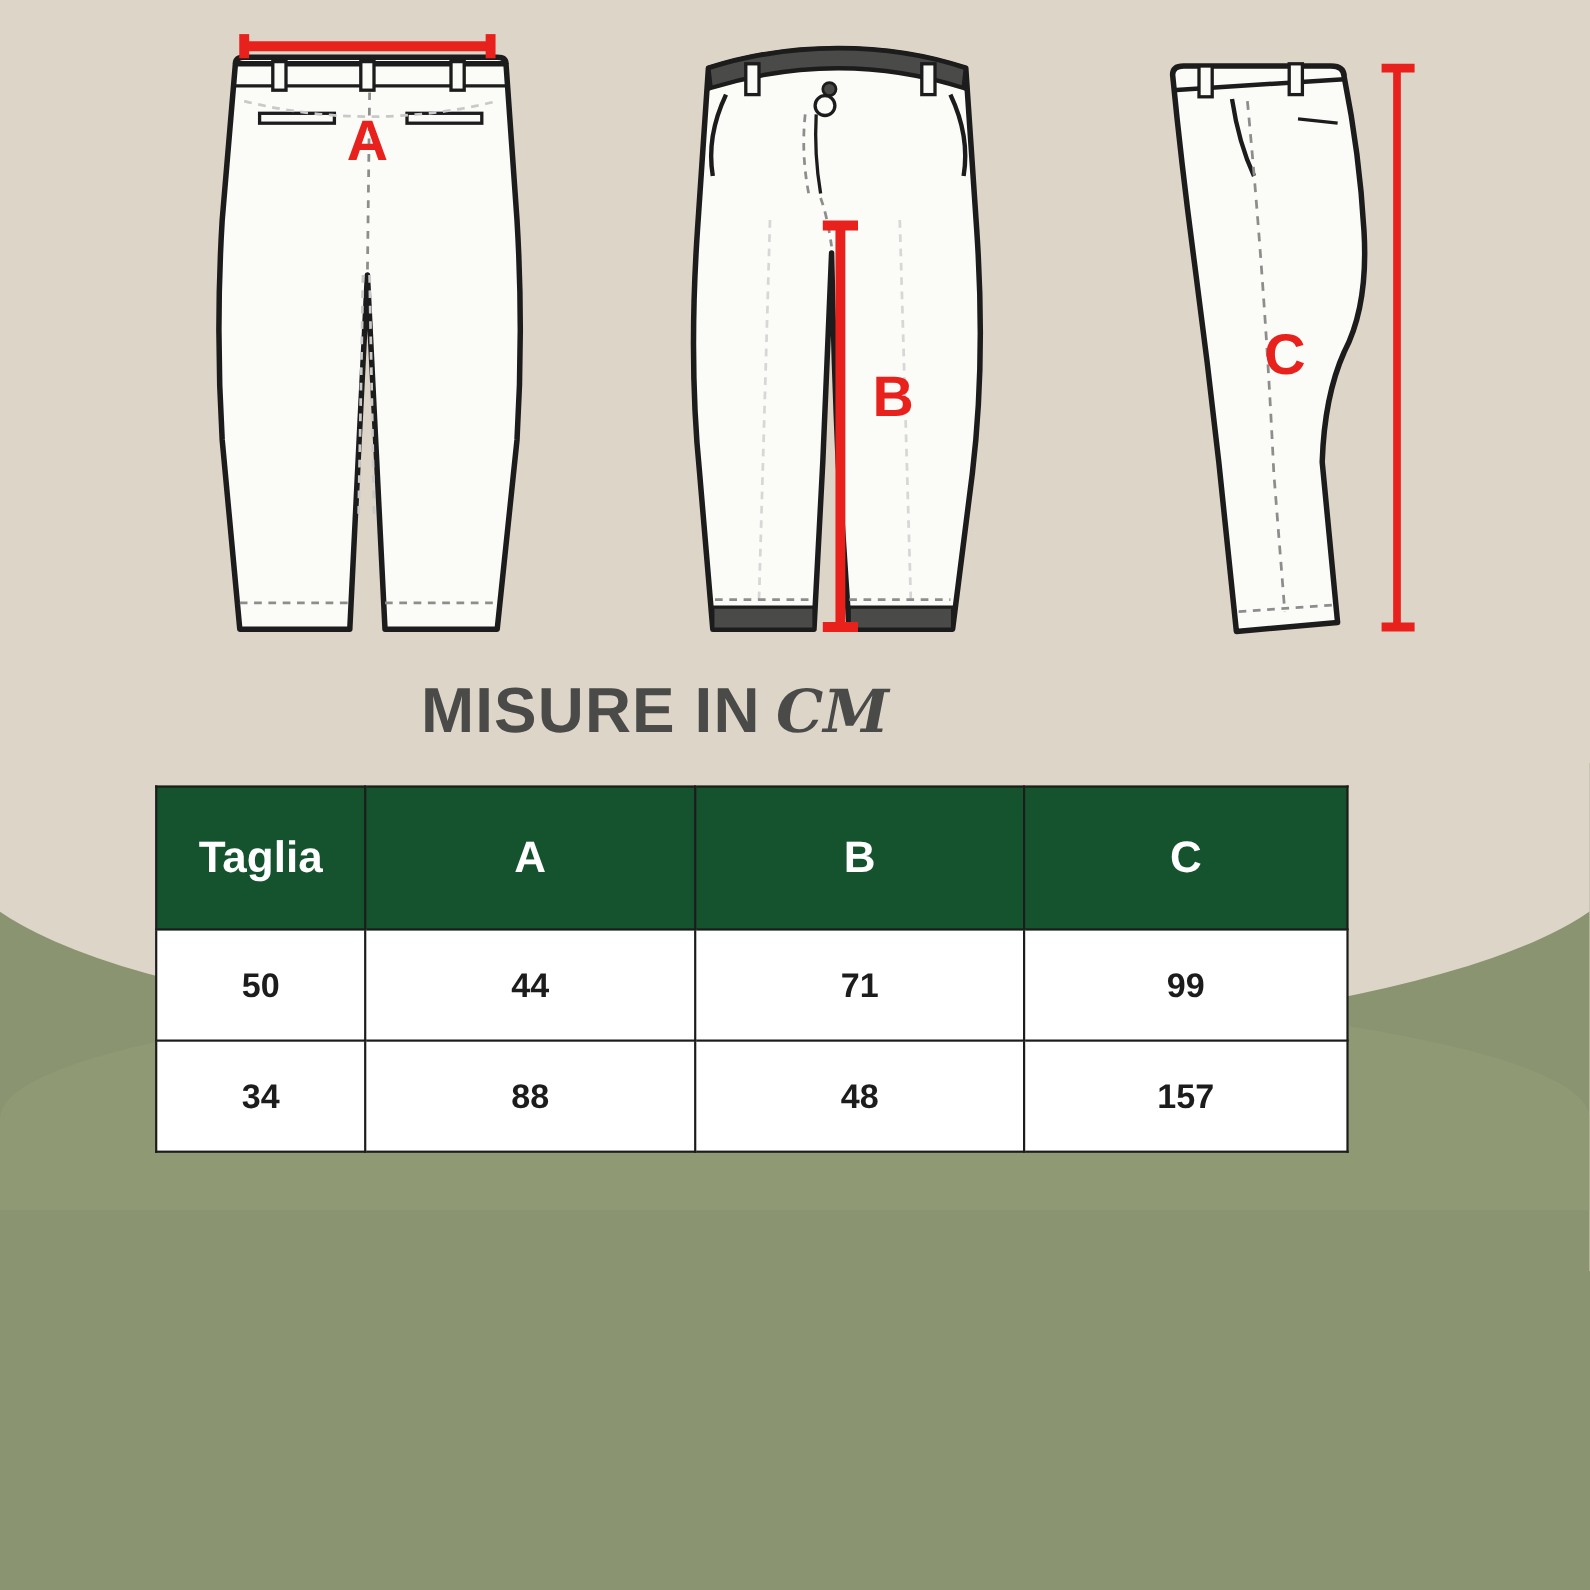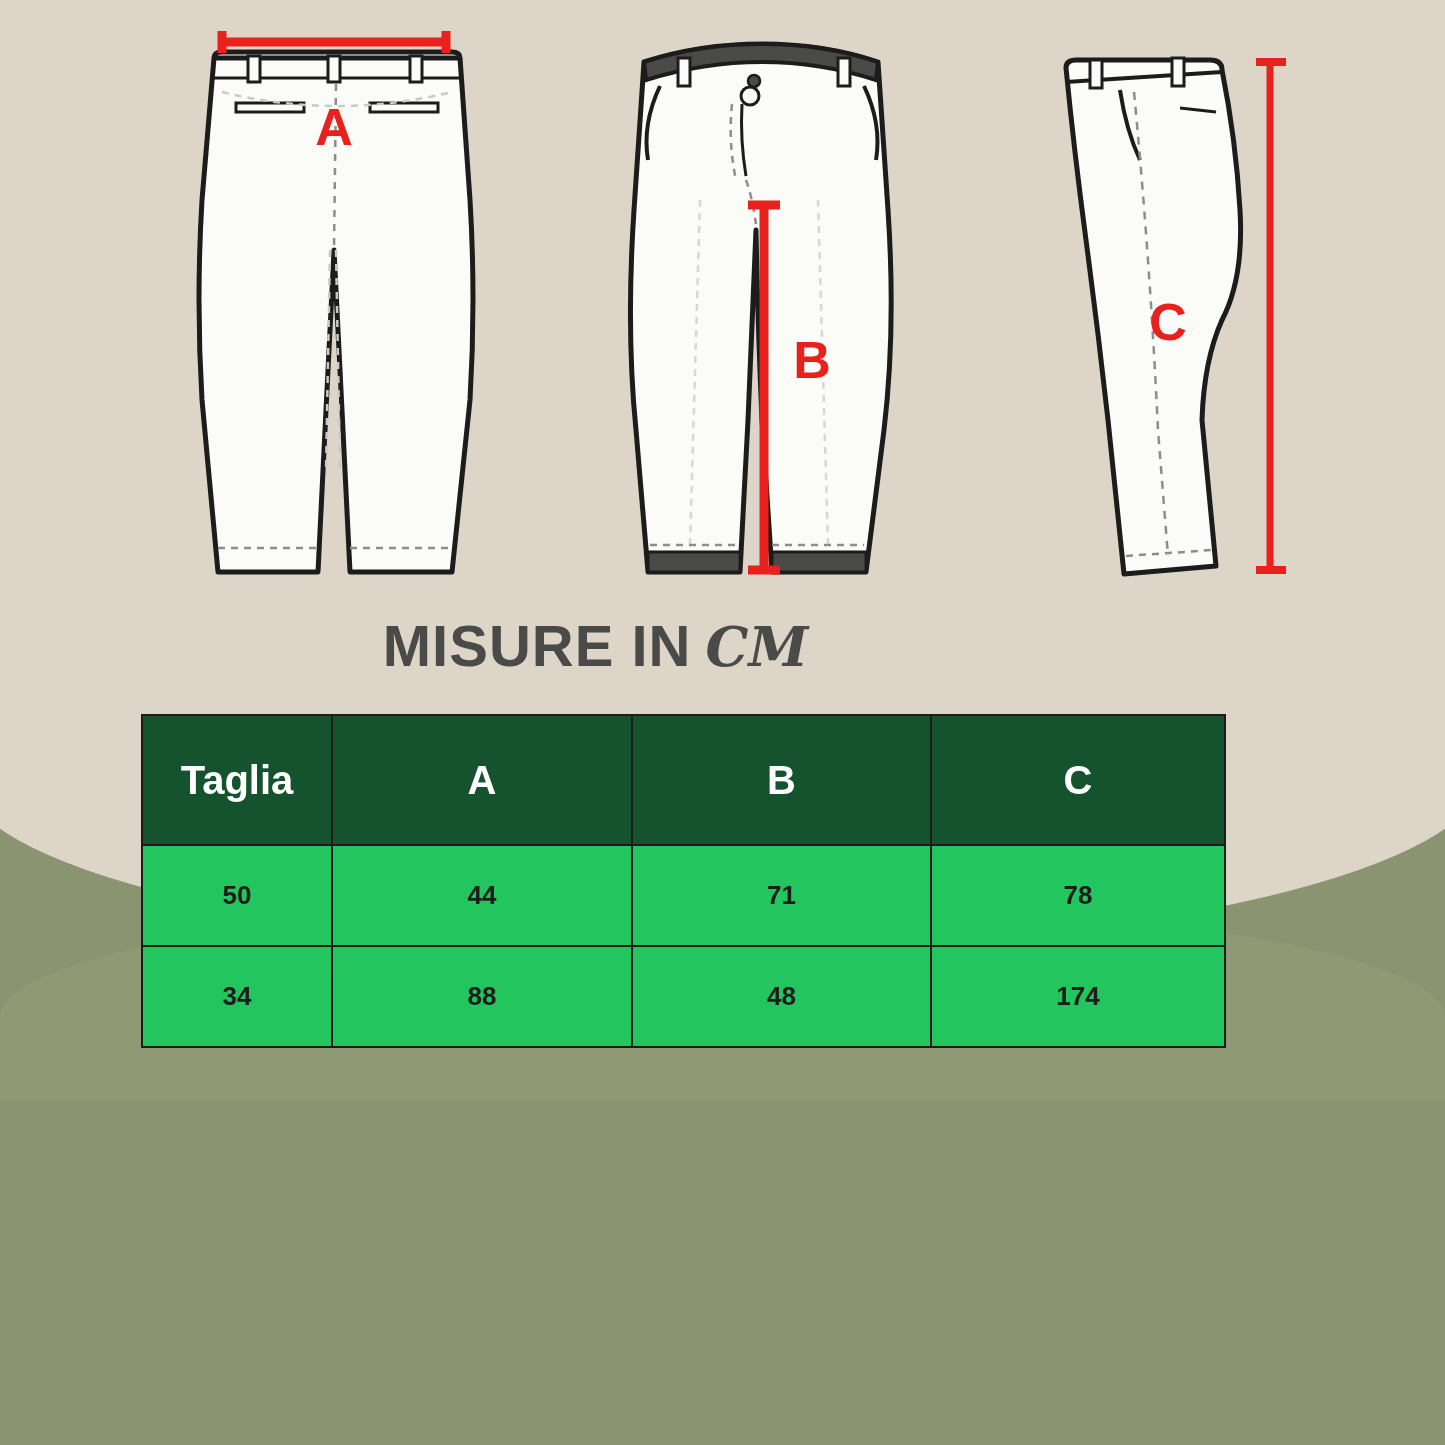--- a/index.html
+++ b/index.html
@@ -82,24 +82,24 @@
     text-align: center;
     font-weight: bold;
   }
   table.size-table th {
     background: #14532d;
     color: #ffffff;
     height: 126px;
     font-size: 40px;
   }
   table.size-table td {
-    background: #22c55e;
+    background: #ffffff;
     color: #1c1c1c;
     height: 97px;
-    font-size: 26px;
+    font-size: 31px;
   }
   table.size-table col.c0 { width: 190px; }
   table.size-table col.c1 { width: 300px; }
   table.size-table col.c2 { width: 299px; }
   table.size-table col.c3 { width: 294px; }
   .label-letter {
     font-family: "Liberation Sans", sans-serif;
     font-weight: bold;
     fill: #e8211c;
   }
@@ -231,24 +231,24 @@
         <th>A</th>
         <th>B</th>
         <th>C</th>
       </tr>
     </thead>
     <tbody>
       <tr>
         <td>50</td>
         <td>44</td>
         <td>71</td>
-        <td>78</td>
+        <td>99</td>
       </tr>
       <tr>
         <td>34</td>
         <td>88</td>
         <td>48</td>
-        <td>174</td>
+        <td>157</td>
       </tr>
     </tbody>
   </table>
 
 </div>
 
 </body></html>

